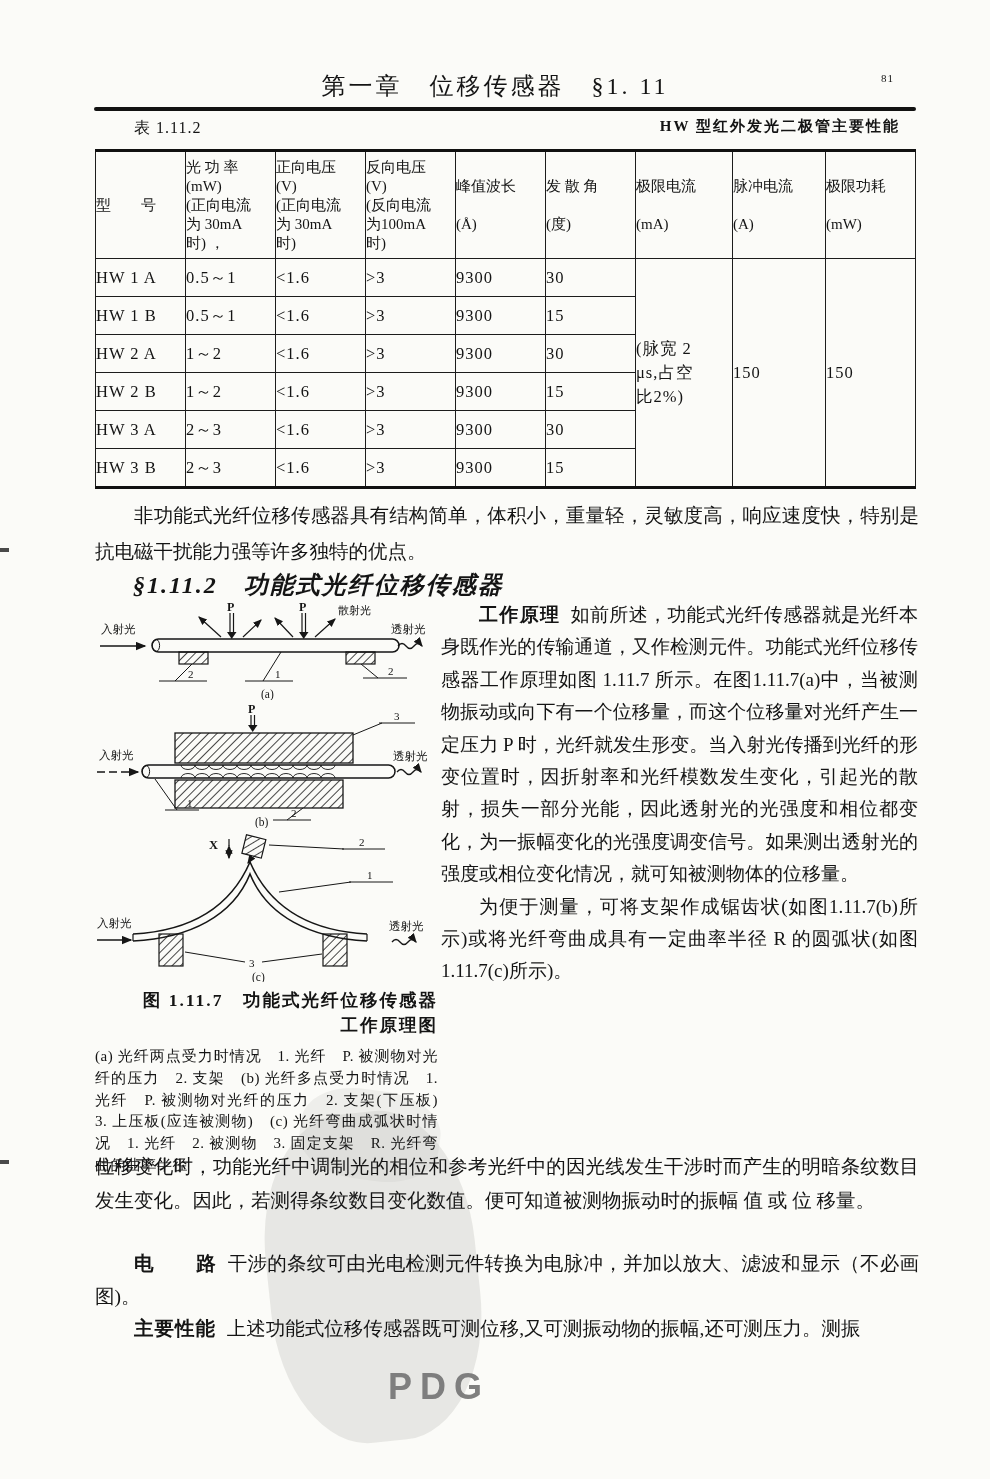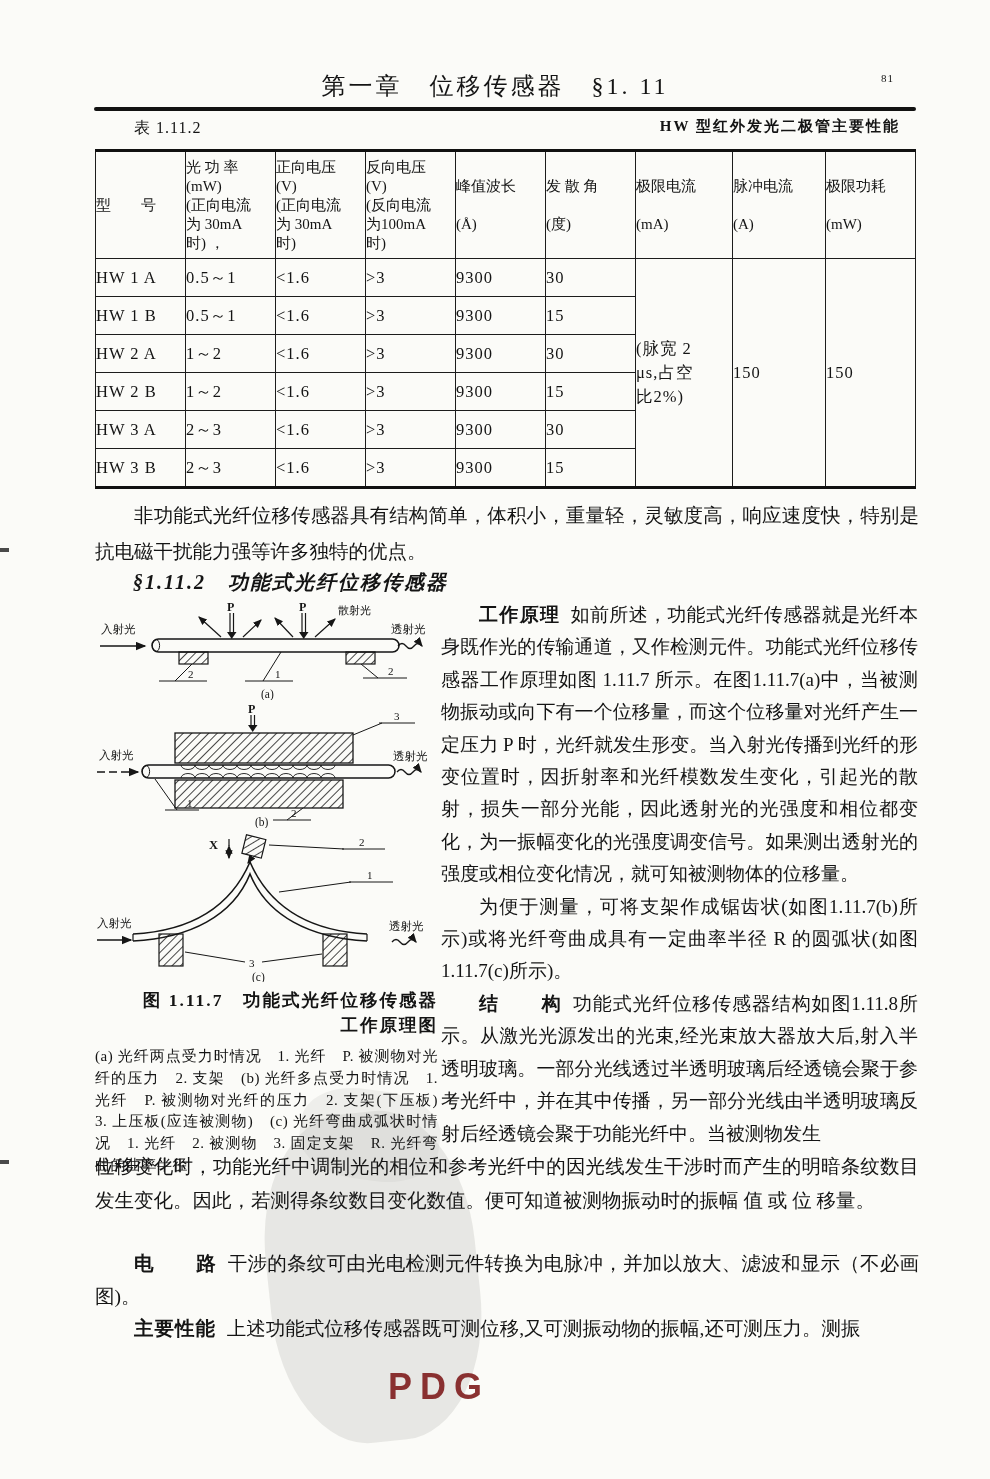--- a/index.html
+++ b/index.html
@@ -17,38 +17,38 @@
   table.spec td,table.spec th{border:1.5px solid #1c1c1c;padding:0;text-align:left;vertical-align:middle;
         font-weight:normal;color:#141414;}
   table.spec{border-top:3.5px solid #111;border-bottom:3.5px solid #111;}
   tr.hdr th{height:106px;font-size:15px;line-height:19px;white-space:pre-line;}
   tr.datarow td{height:37px;font-size:16.5px;letter-spacing:1px;}
   td.mcell{white-space:pre-line;font-size:15.5px;text-align:left;padding-left:9px;line-height:24px;letter-spacing:0;}
   td.mnum{font-size:16.5px;}
   
   .para{position:absolute;font-size:19.5px;line-height:35.5px;text-align:justify;}
   .p1{top:498px;left:95px;width:824px;text-indent:2em;}
-  .sect{position:absolute;top:569px;left:133px;font-size:20px;font-weight:bold;font-style:italic;letter-spacing:2px;}
+  .sect{position:absolute;top:569px;left:133px;font-size:24px;font-weight:bold;font-style:italic;letter-spacing:2px;}
   .rightcol{position:absolute;top:599px;left:441px;width:477px;height:560px;overflow:hidden;font-family:Liberation Serif, serif;}
   .rightcol p{margin:0;font-size:19px;line-height:32.4px;text-align:justify;text-indent:2em;}
   .lead{font-weight:bold;margin-right:0.55em;letter-spacing:1px;}
   .fullpara{top:1150px;left:95px;width:824px;line-height:34px;}
   .circuit{top:1247px;left:95px;width:824px;text-indent:2em;line-height:33px;}
   .perf{top:1312px;left:95px;width:824px;text-indent:2em;line-height:33px;}
   
   .figure{position:absolute;top:600px;left:95px;width:343px;}
   .figure svg{display:block;}
   .figcap{text-align:right;font-size:17.5px;font-weight:bold;letter-spacing:2px;line-height:25px;margin-top:6px;}
   .figlegend{margin-top:8px;font-size:15px;line-height:21.8px;text-align:justify;font-weight:500;letter-spacing:0.5px;}
   svg text{font-family:"Liberation Serif","DejaVu Serif",serif;fill:#141414;}
   
   .wm{position:absolute;pointer-events:none;}
   .wm-blob{background:#c9c9c3;opacity:.38;border-radius:42%;}
   .wm-pdg{position:absolute;top:1366px;left:388px;font-family:"Liberation Sans",sans-serif;
-         font-size:36px;font-weight:bold;letter-spacing:8px;color:#7f1d1d;opacity:.9;}
+         font-size:36px;font-weight:bold;letter-spacing:8px;color:#737373;opacity:.9;}
   .tick{position:absolute;left:0;width:9px;height:4px;background:#4a4a4a;}
 </style>
 </head>
 <body>
 
 <div class="page">
 
   <div class="wm wm-blob" style="top:1112px;left:268px;width:210px;height:330px;transform:rotate(-6deg);"></div>
   <div class="wm wm-blob" style="top:1090px;left:300px;width:140px;height:90px;transform:rotate(8deg);opacity:.25;"></div>
   <div class="wm wm-pdg">PDG</div>
@@ -304,21 +304,20 @@
     <div class="figcap">
       <div>图 1.11.7　功能式光纤位移传感器</div>
       <div>工作原理图</div>
     </div>
     <div class="figlegend">(a) 光纤两点受力时情况　1. 光纤　P. 被测物对光纤的压力　2. 支架　(b) 光纤多点受力时情况　1. 光纤　P. 被测物对光纤的压力　2. 支架(下压板)　3. 上压板(应连被测物)　(c) 光纤弯曲成弧状时情况　1. 光纤　2. 被测物　3. 固定支架　R. 光纤弯曲的曲率半径</div>
   </div>
 
   <div class="rightcol">
     <p><span class="lead">工作原理</span><span>如前所述，功能式光纤传感器就是光纤本身既作光的传输通道，又作检测元件。功能式光纤位移传感器工作原理如图 1.11.7 所示。在图1.11.7(a)中，当被测物振动或向下有一个位移量，而这个位移量对光纤产生一定压力 P 时，光纤就发生形变。当入射光传播到光纤的形变位置时，因折射率和光纤模数发生变化，引起光的散射，损失一部分光能，因此透射光的光强度和相位都变化，为一振幅变化的光强度调变信号。如果测出透射光的强度或相位变化情况，就可知被测物体的位移量。</span></p>
     <p>为便于测量，可将支架作成锯齿状(如图1.11.7(b)所示)或将光纤弯曲成具有一定曲率半径 R 的圆弧状(如图1.11.7(c)所示)。</p>
-    <p><span class="lead">结　　构</span><span>功能式光纤位移传感器结构如图1.11.8所示。从激光光源发出的光束,经光束放大器放大后,射入半透明玻璃。一部分光线透过半透明玻璃后经透镜会聚于参考光纤中，并在其中传播，另一部分光线由半透明玻璃反射后经透镜会聚于功能光纤中。当被测物发生</span></p>
   </div>
 
   <div class="para fullpara">位移变化时，功能光纤中调制光的相位和参考光纤中的因光线发生干涉时而产生的明暗条纹数目发生变化。因此，若测得条纹数目变化数值。便可知道被测物振动时的振幅 值 或 位 移量。</div>
 
   <div class="para perf"><span class="lead">主要性能</span><span>上述功能式位移传感器既可测位移,又可测振动物的振幅,还可测压力。测振</span></div>
 
   <div class="para circuit"><span class="lead">电　　路</span><span>干涉的条纹可由光电检测元件转换为电脉冲，并加以放大、滤波和显示（不必画图)。</span></div>
 
 </div>
 

